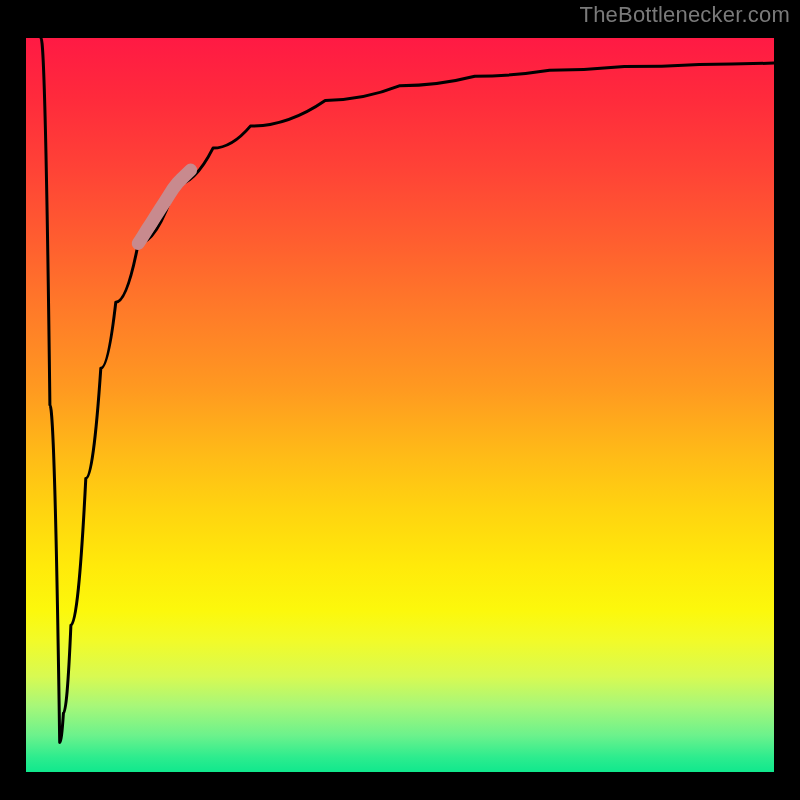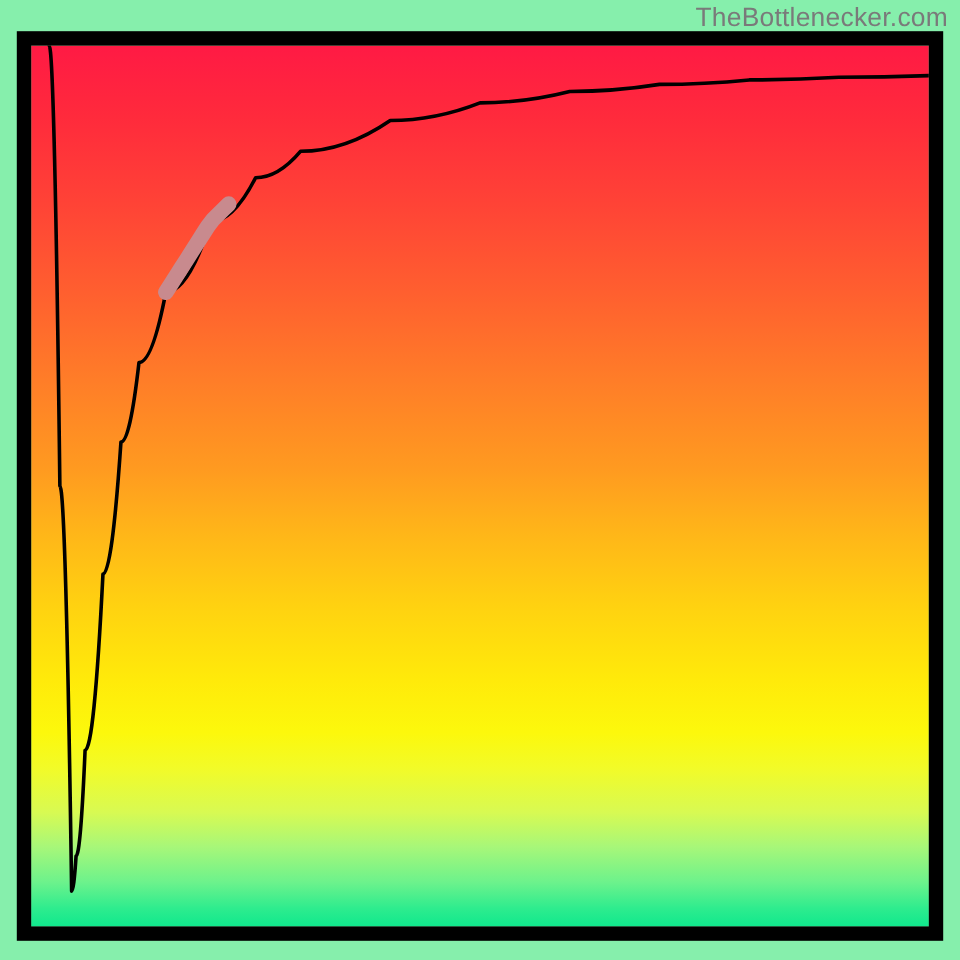--- a/index.html
+++ b/index.html
@@ -1,21 +1,21 @@
 <!DOCTYPE html>
 <html><head>
 <meta charset="utf-8">
 <style>
   * { margin: 0; padding: 0; box-sizing: border-box; }
   html, body { width: 800px; height: 800px; overflow: hidden; background: #fff; }
   .container {
     width: 800px;
     height: 800px;
     position: relative;
-    background: #86efac;
+    background: #000000;
   }
   .watermark {
     position: absolute;
     top: 2px;
     right: 10px;
     font-family: Arial, Helvetica, sans-serif;
     font-size: 22px;
     color: #7a7a7a;
     font-weight: 500;
     letter-spacing: 0.2px;

